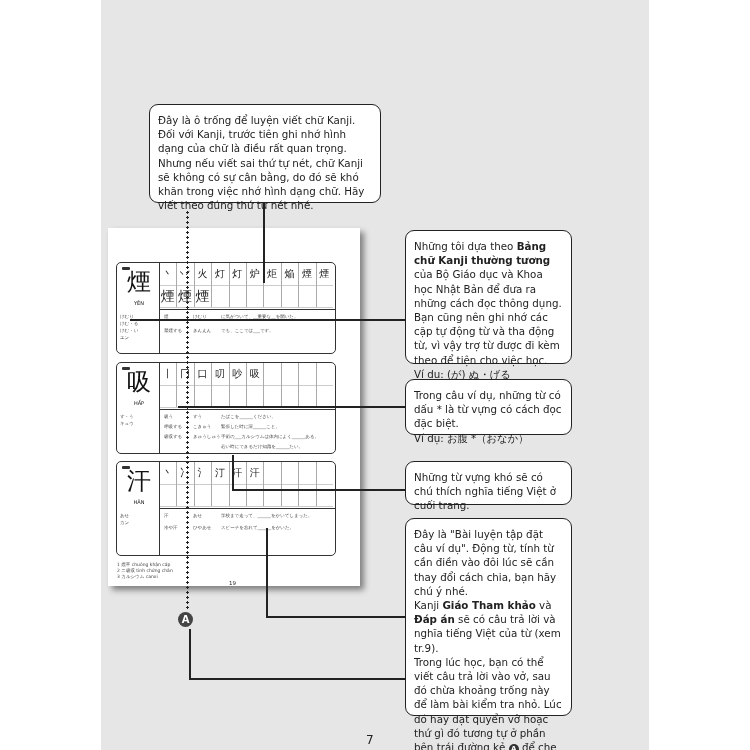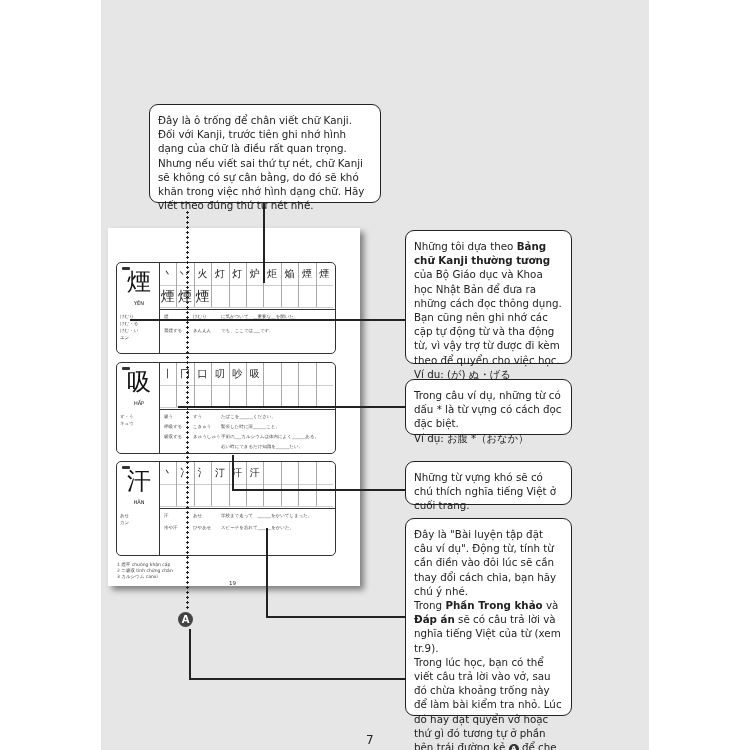--- a/index.html
+++ b/index.html
@@ -192,37 +192,37 @@
 <div class="line" style="left:130px;top:319px;width:276px;height:1.5px;"></div>
 <div class="line" style="left:178px;top:406px;width:228px;height:1.5px;"></div>
 <div class="line" style="left:232px;top:455px;width:1.5px;height:35px;"></div>
 <div class="line" style="left:232px;top:489px;width:174px;height:1.5px;"></div>
 <div class="line" style="left:266px;top:528px;width:1.5px;height:88px;"></div>
 <div class="line" style="left:266px;top:616px;width:140px;height:1.5px;"></div>
 <div class="line" style="left:189px;top:629px;width:1.5px;height:50px;"></div>
 <div class="line" style="left:189px;top:678px;width:217px;height:1.5px;"></div>
 
 <div class="callout" style="left:149px;top:104px;width:232px;height:99px;">
-  <span>Đây là ô trống để chân viết chữ Kanji. Đối với Kanji, trước tiên ghi nhớ hình dạng của chữ là điều rất quan trọng. Nhưng nếu viết sai thứ tự nét, chữ Kanji sẽ không có sự cân bằng, do đó sẽ khó khăn trong việc nhớ hình dạng chữ. Hãy viết theo đúng thứ tự nét nhé.</span>
+  <span>Đây là ô trống để luyện viết chữ Kanji. Đối với Kanji, trước tiên ghi nhớ hình dạng của chữ là điều rất quan trọng. Nhưng nếu viết sai thứ tự nét, chữ Kanji sẽ không có sự cân bằng, do đó sẽ khó khăn trong việc nhớ hình dạng chữ. Hãy viết theo đúng thứ tự nét nhé.</span>
 </div>
 
 <div class="callout" style="left:405px;top:230px;width:167px;height:134px;">
-  <span>Những tôi dựa theo </span><b>Bảng chữ Kanji thường tương</b><span> của Bộ Giáo dục và Khoa học Nhật Bản để đưa ra những cách đọc thông dụng. Bạn cũng nên ghi nhớ các cặp tự động từ và tha động từ, vì vậy trợ từ được đi kèm theo để quyển cho việc học.</span><br>
+  <span>Những tôi dựa theo </span><b>Bảng chữ Kanji thường tương</b><span> của Bộ Giáo dục và Khoa học Nhật Bản để đưa ra những cách đọc thông dụng. Bạn cũng nên ghi nhớ các cặp tự động từ và tha động từ, vì vậy trợ từ được đi kèm theo để tiện cho việc học.</span><br>
   <span>Ví dụ:</span> <span>(が) ぬ・げる</span><br>
   <span style="padding-left:31px">(を) ぬ・ぐ</span>
 </div>
 
 <div class="callout" style="left:405px;top:379px;width:167px;height:56px;">
   <span>Trong câu ví dụ, những từ có dấu * là từ vựng có cách đọc đặc biệt.</span><br>
   <span>Ví dụ:</span> <span>お腹 *（おなか）</span>
 </div>
 
 <div class="callout" style="left:405px;top:461px;width:167px;height:44px;">
   <span>Những từ vựng khó sẽ có chú thích nghĩa tiếng Việt ở cuối trang.</span>
 </div>
 
 <div class="callout" style="left:405px;top:518px;width:167px;height:198px;">
   <span>Đây là "Bài luyện tập đặt câu ví dụ". Động từ, tính từ cần điền vào đôi lúc sẽ cần thay đổi cách chia, bạn hãy chú ý nhé.</span><br>
-  <span>Trong </span><b>Phần Trong khảo</b><span> và </span><b>Đáp án</b><span> sẽ có câu trả lời và nghĩa tiếng Việt của từ (xem tr.9).</span><br>
+  <span>Kanji </span><b>Giáo Tham khảo</b><span> và </span><b>Đáp án</b><span> sẽ có câu trả lời và nghĩa tiếng Việt của từ (xem tr.9).</span><br>
   <span>Trong lúc học, bạn có thể viết câu trả lời vào vở, sau đó chừa khoảng trống này để làm bài kiểm tra nhỏ. Lúc đó hãy đặt quyển vở hoặc thứ gì đó tương tự ở phần bên trái đường kẻ</span> <span style="display:inline-block;width:10px;height:10px;border-radius:50%;background:#333;color:#fff;font-size:7px;line-height:10px;text-align:center;font-weight:bold;">A</span><span> để che phần Kanji lại.</span>
 </div>
 
 <div class="page-num">7</div>
 
 </body></html>

